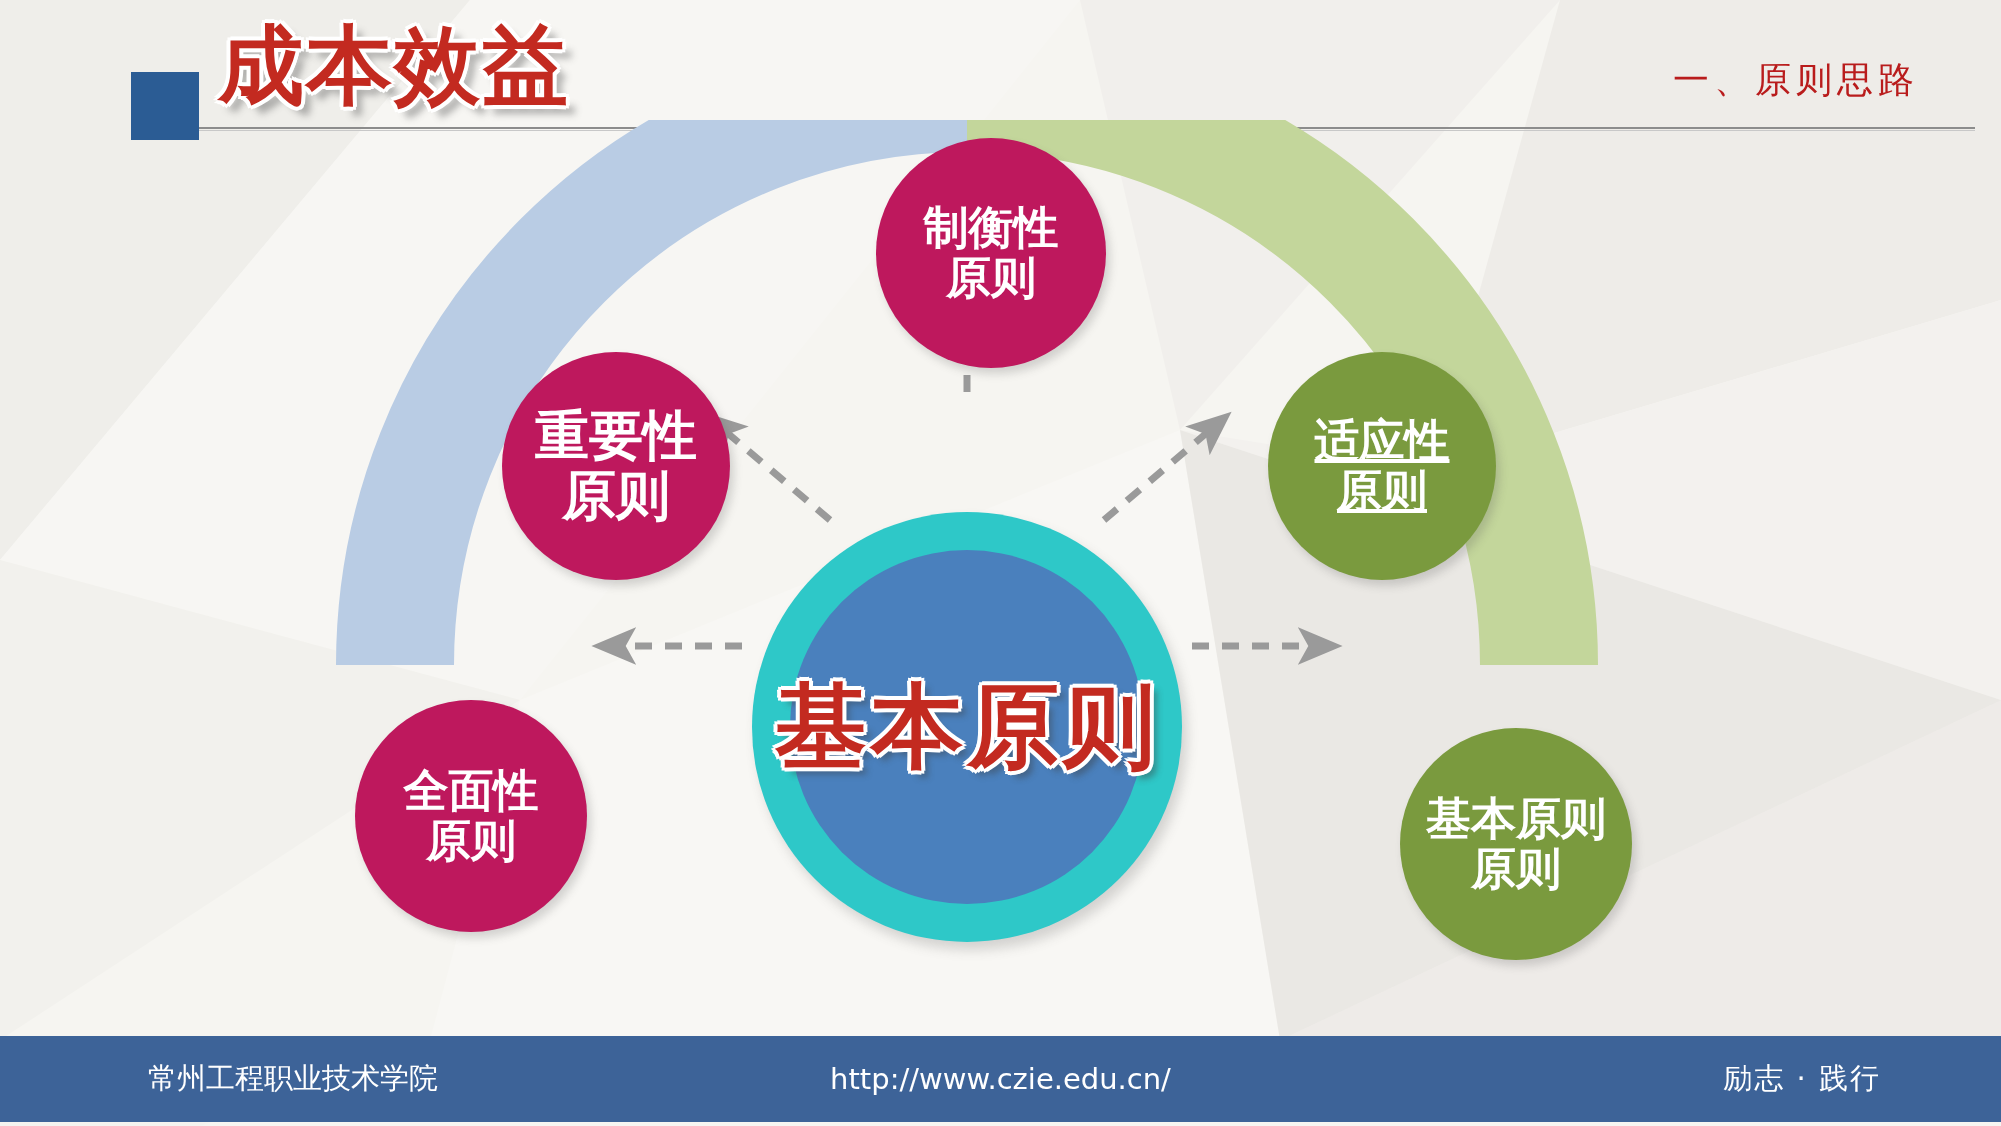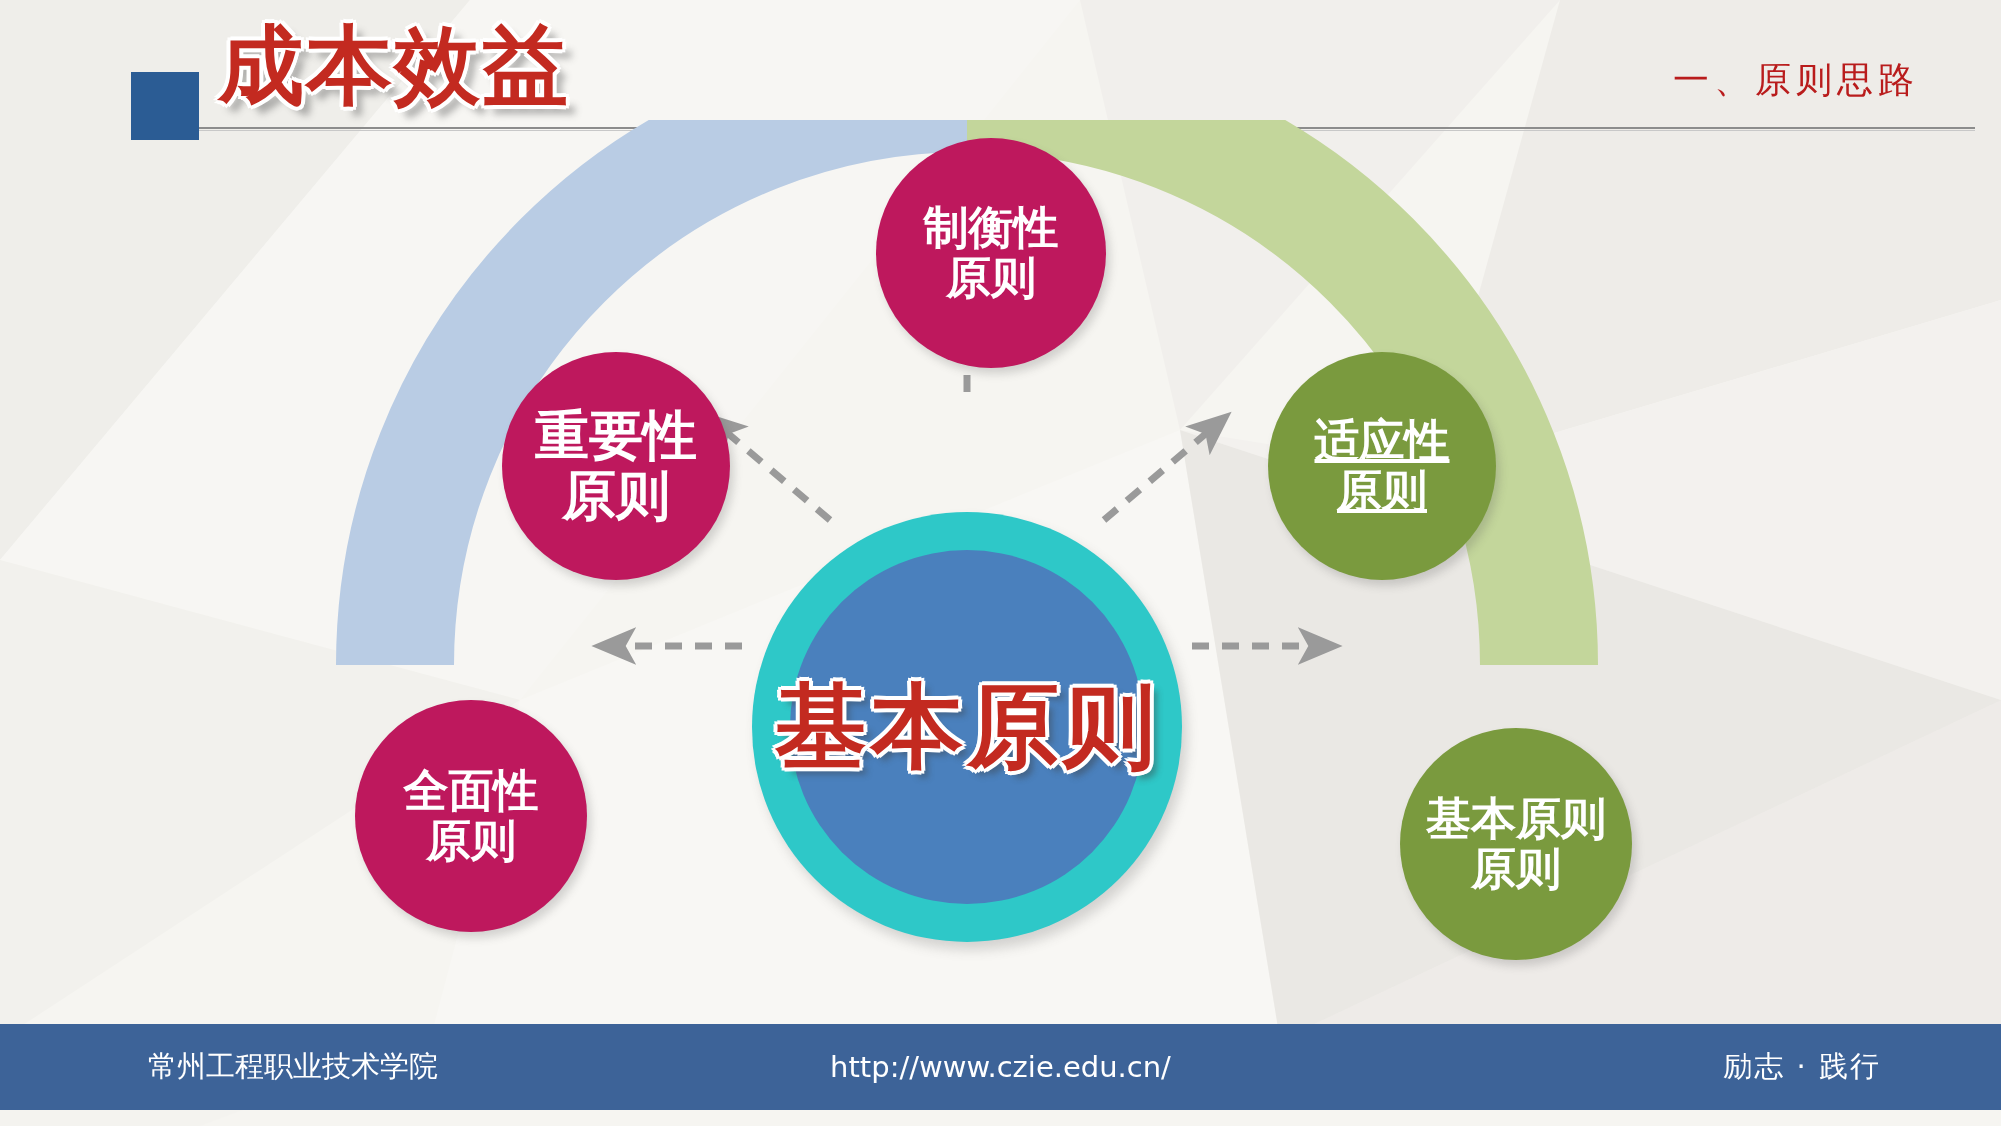--- a/index.html
+++ b/index.html
@@ -171,21 +171,21 @@
       -3px  3px 0 #ffffff,  3px  3px 0 #ffffff,
       -4px  0   0 #ffffff,  4px  0   0 #ffffff,
        0   -4px 0 #ffffff,  0    4px 0 #ffffff,
        7px  7px 6px rgba(60,60,60,0.42);
   }
 
   
   .footer {
     position: absolute;
     left: 0;
-    bottom: 16px;
+    bottom: 4px;
     width: 2001px;
     height: 86px;
     background: #3d6398;
     display: flex;
     align-items: center;
     color: #ffffff;
   }
   .footer-left {
     position: absolute;
     left: 148px;

